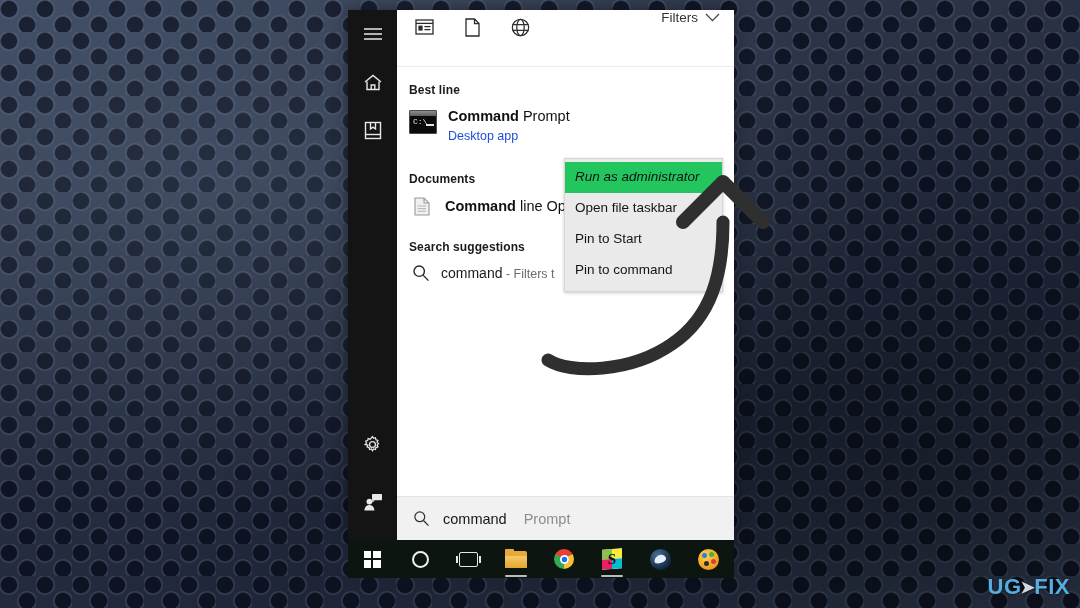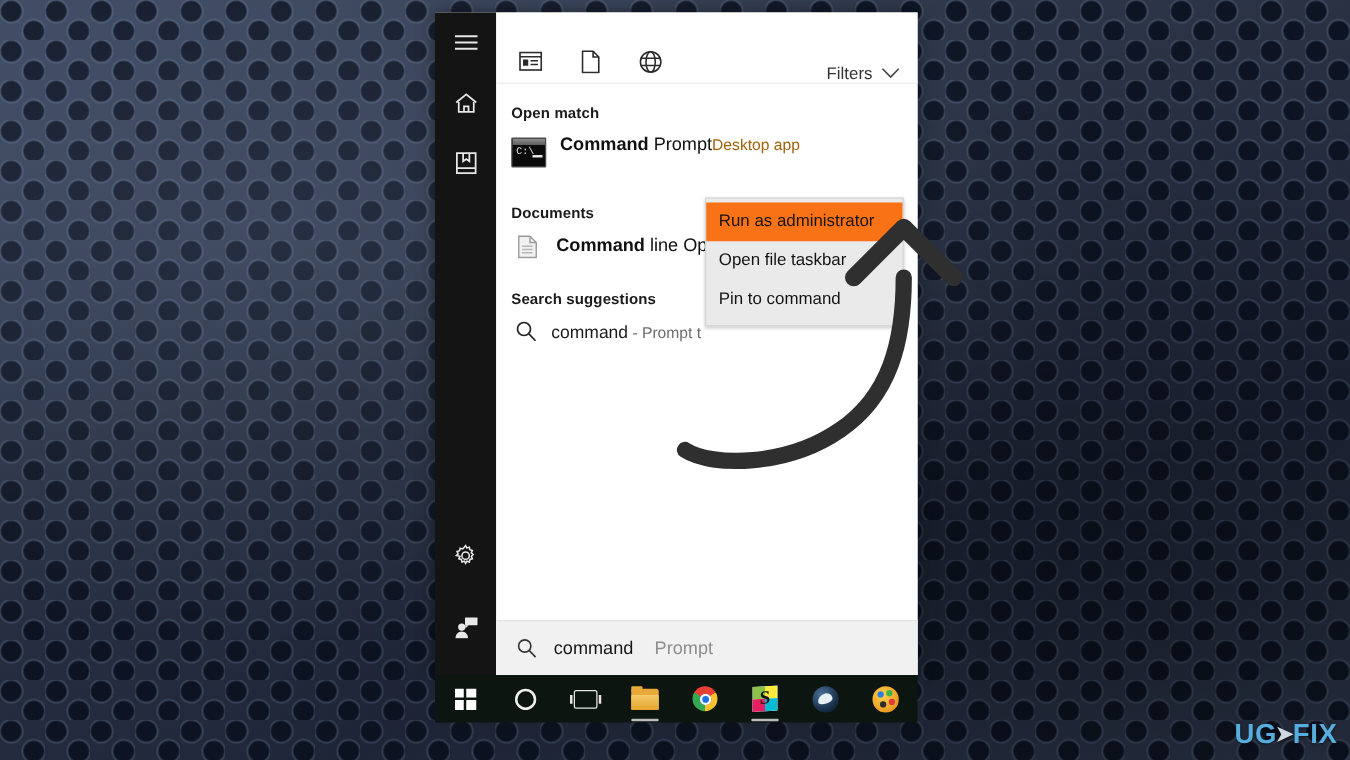--- a/index.html
+++ b/index.html
@@ -46,21 +46,21 @@
     color:#e8e8e8;
   }
   .rail-btn svg { display:block; }
   #rail-spacer { flex:1; }
 
   
   #content { flex:1; display:flex; flex-direction:column; position:relative; background:#fff; }
 
   
   #toolbar {
-    height:57px; display:flex; align-items:flex-end;
+    height:57px; display:flex; align-items:flex-start;
     padding:0 14px 0 10px;
     border-bottom:1px solid #ececec;
     flex-shrink:0;
   }
   .tool-icon {
     width:34px; height:34px;
     display:flex; align-items:center; justify-content:center;
     color:#2b2b2b; margin-right:14px;
   }
   #filters {
@@ -89,25 +89,25 @@
   }
   .cmd-icon-text {
     position:absolute; left:3px; top:7px;
     font-family:"Liberation Mono", monospace;
     font-size:8px; color:#e4e4e4; line-height:1;
   }
   .cmd-underscore {
     position:absolute; left:16px; top:13px; width:8px; height:2px; background:#e4e4e4;
   }
 
-  .res-text { display:flex; }
+  .res-text { display:flex; flex-direction:column; }
   .res-title { font-size:14.5px; color:#111; line-height:1.35; }
   .res-title b { font-weight:bold; }
   .res-title span.light { font-weight:normal; }
-  .res-sub { font-size:12.5px; color:#a16207; margin-top:2px; }
+  .res-sub { font-size:12.5px; color:#1d4ed8; margin-top:2px; }
 
   
   .doc-icon { width:16px; height:19px; flex-shrink:0; margin-left:5px; }
 
   
   .sugg-row { display:flex; align-items:center; padding:5px 12px; gap:11px; }
   .sugg-mag { width:18px; height:18px; margin-left:3px; flex-shrink:0; color:#222; }
   .sugg-text { font-size:14px; color:#1a1a1a; white-space:nowrap; }
   .sugg-text i { font-style:normal; color:#6c6c6c; font-size:12.5px; }
 
@@ -130,21 +130,21 @@
     z-index:40;
     padding:3px 0 5px;
     box-shadow:0 1px 3px rgba(0,0,0,0.22);
   }
   .ctx-item {
     font-size:13.5px; color:#141414;
     padding:7px 0 7px 10px;
     line-height:1.25;
     white-space:nowrap;
   }
-  .ctx-item.sel { background:#f97316; }
+  .ctx-item.sel { background:#22c55e;font-style:italic; }
 
   
   #arrow-layer {
     position:absolute; left:520px; top:160px;
     width:250px; height:220px;
     z-index:60; pointer-events:none;
   }
 
   
   #taskbar {
@@ -290,21 +290,21 @@
         <span>
           <svg width="15" height="9" viewBox="0 0 15 9" fill="none" stroke="#444" stroke-width="1.3">
             <path d="M1 1 L7.5 7.6 L14 1"></path>
           </svg>
         </span>
       </div>
     </div>
 
     <div id="results">
 
-      <div class="section-head">Open match</div>
+      <div class="section-head">Best line</div>
 
       <div class="result-row tall">
         <div class="cmd-icon">
           <span class="cmd-icon-text">C:\</span>
           <span class="cmd-underscore"></span>
         </div>
         <div class="res-text">
           <div class="res-title">
             <b>Command</b><span class="light"> Prompt</span>
           </div>
@@ -332,21 +332,21 @@
       <div class="section-head" style="padding-top:18px;">Search suggestions</div>
 
       <div class="sugg-row">
         <span class="sugg-mag">
           <svg width="18" height="18" viewBox="0 0 18 18" fill="none" stroke="#222" stroke-width="1.35">
             <circle cx="7.2" cy="7.2" r="5.2"></circle>
             <line x1="11.1" y1="11.1" x2="16.4" y2="16.6"></line>
           </svg>
         </span>
         <div class="sugg-text">
-          <span>command</span><i> - Prompt t</i>
+          <span>command</span><i> - Filters t</i>
         </div>
       </div>
 
     </div>
 
     <div id="searchbar">
       <span class="mag">
         <svg width="17" height="17" viewBox="0 0 18 18" fill="none" stroke="#333" stroke-width="1.35">
           <circle cx="7.2" cy="7.2" r="5.2"></circle>
           <line x1="11.1" y1="11.1" x2="16.4" y2="16.6"></line>
@@ -354,20 +354,21 @@
       </span>
       <span id="search-value">command</span>
       <span id="search-ghost">Prompt</span>
     </div>
   </div>
 </div>
 
 <div id="ctx-menu">
   <div class="ctx-item sel">Run as administrator</div>
   <div class="ctx-item">Open file taskbar</div>
+  <div class="ctx-item">Pin to Start</div>
   <div class="ctx-item">Pin to command</div>
 </div>
 
 <div id="arrow-layer">
   <svg width="250" height="220" viewBox="0 0 250 220">
     <path d="M28 200 C 50 214 110 213 152 184 C 192 157 203 113 203 62" fill="none" stroke="#2f2f2f" stroke-width="13" stroke-linecap="round"></path>
     <path d="M163 62 L203 22 L243 62" fill="none" stroke="#2f2f2f" stroke-width="14" stroke-linecap="round" stroke-linejoin="round"></path>
   </svg>
 </div>
 

